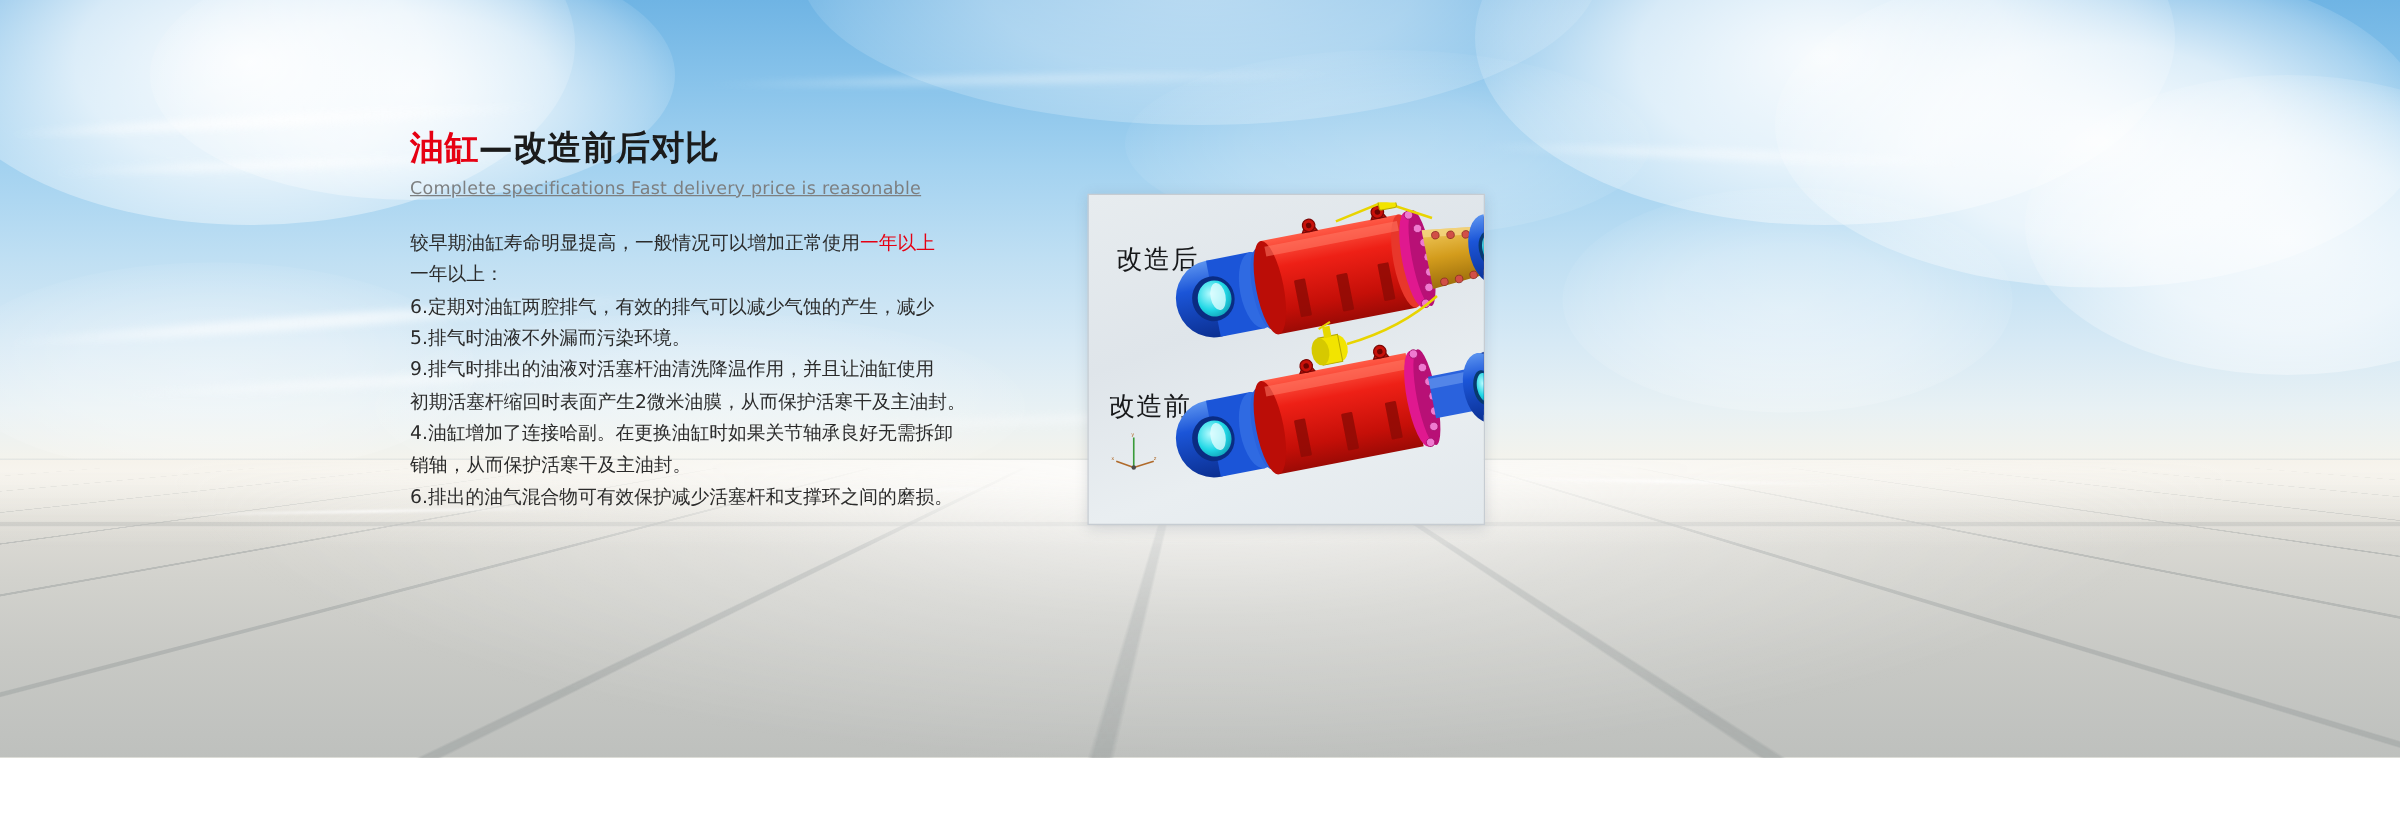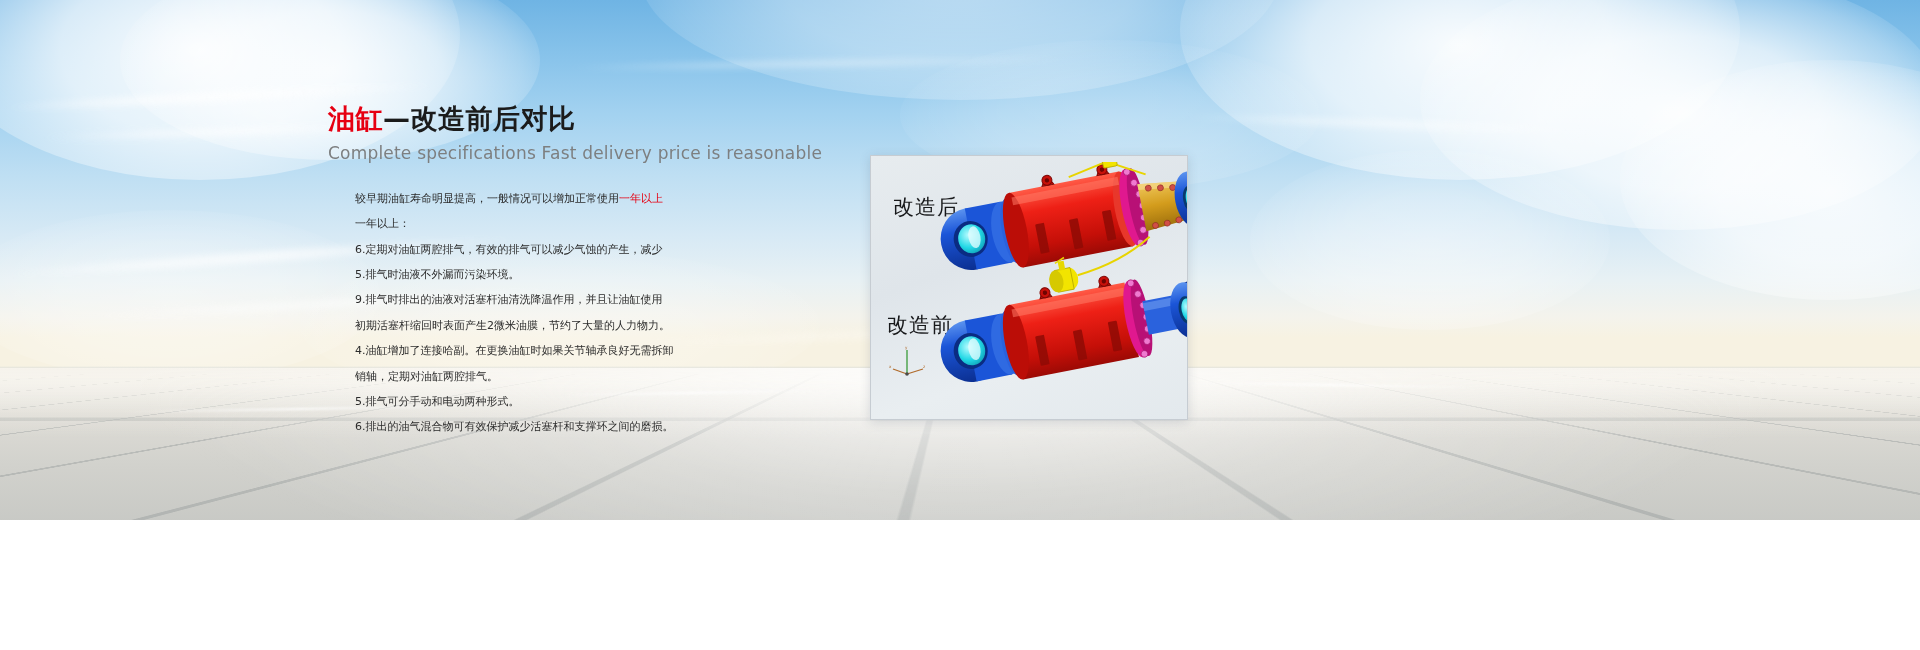--- a/index.html
+++ b/index.html
@@ -4,21 +4,21 @@
 <style>
   * { box-sizing: border-box; margin: 0; padding: 0; }
   html, body {
     width: 1920px; height: 650px;
     overflow: hidden;
     font-family: "DejaVu Sans", "Liberation Sans", sans-serif;
   }
 
   .banner {
     position: relative;
-    width: 1920px; height: 520px;
+    width: 1920px; height: 606px;
     overflow: hidden;
     background: linear-gradient(180deg,
         #6fb4e4 0%,
         #86c2ea 10%,
         #a3d2f0 22%,
         #bfdff3 34%,
         #d6e9f5 45%,
         #e8f1f4 54%,
         #f4f3ec 61%,
         #f7f2e2 65%);
@@ -125,31 +125,31 @@
     font-size: 27px;
     font-weight: bold;
     letter-spacing: .5px;
     color: #1b1b1b;
     line-height: 1.1;
     white-space: nowrap;
   }
   .title .accent { color: #e60012; }
   .subtitle {
     margin-top: 9px;
-    font-size: 17px;
+    font-size: 14px;
     color: #7d7f80;
     letter-spacing: .2px;
     white-space: nowrap;
+    text-decoration: underline;
   }
   .body {
     margin-top: 23px;
     color: #2b2b2b;
-    font-size: 11px;
+    font-size: 15px;
     line-height: 25.4px;
-    margin-left: 27px;
   }
   .body .ln { white-space: nowrap; }
   .body .red { color: #e60012; }
 
   
   .panel {
     position:absolute; left:870px; top:155px; width:318px; height:265px;
     background: linear-gradient(160deg, #e7ecef 0%, #dfe5ea 38%, #e9eef1 70%, #e3e9ed 100%);
     border: 1px solid #c6ccd2;
     box-shadow: 0 2px 10px rgba(60,80,100,.18);
@@ -213,24 +213,23 @@
   <div class="textcol">
     <div class="title"><span class="accent">油缸</span><span>—改造前后对比</span></div>
     <div class="subtitle">Complete specifications Fast delivery price is reasonable</div>
 
     <div class="body">
       <div class="ln"><span>较早期油缸寿命明显提高，一般情况可以增加正常使用</span><span class="red">一年以上</span></div>
       <div class="ln">一年以上：</div>
       <div class="ln">6.定期对油缸两腔排气，有效的排气可以减少气蚀的产生，减少</div>
       <div class="ln">5.排气时油液不外漏而污染环境。</div>
       <div class="ln">9.排气时排出的油液对活塞杆油清洗降温作用，并且让油缸使用</div>
-      <div class="ln">初期活塞杆缩回时表面产生2微米油膜，节约了大量的人力物力。</div>
+      <div class="ln">初期活塞杆缩回时表面产生2微米油膜，从而保护活寒干及主油封。</div>
       <div class="ln">4.油缸增加了连接哈副。在更换油缸时如果关节轴承良好无需拆卸</div>
-      <div class="ln">销轴，定期对油缸两腔排气。</div>
-      <div class="ln">5.排气可分手动和电动两种形式。</div>
+      <div class="ln">销轴，从而保护活寒干及主油封。</div>
       <div class="ln">6.排出的油气混合物可有效保护减少活塞杆和支撑环之间的磨损。</div>
     </div>
   </div>
 
   <div class="panel">
 
     <div class="plabel after">改造后</div>
     <div class="plabel before">改造前</div>
 
     <svg class="triad" viewBox="0 0 40 34">

